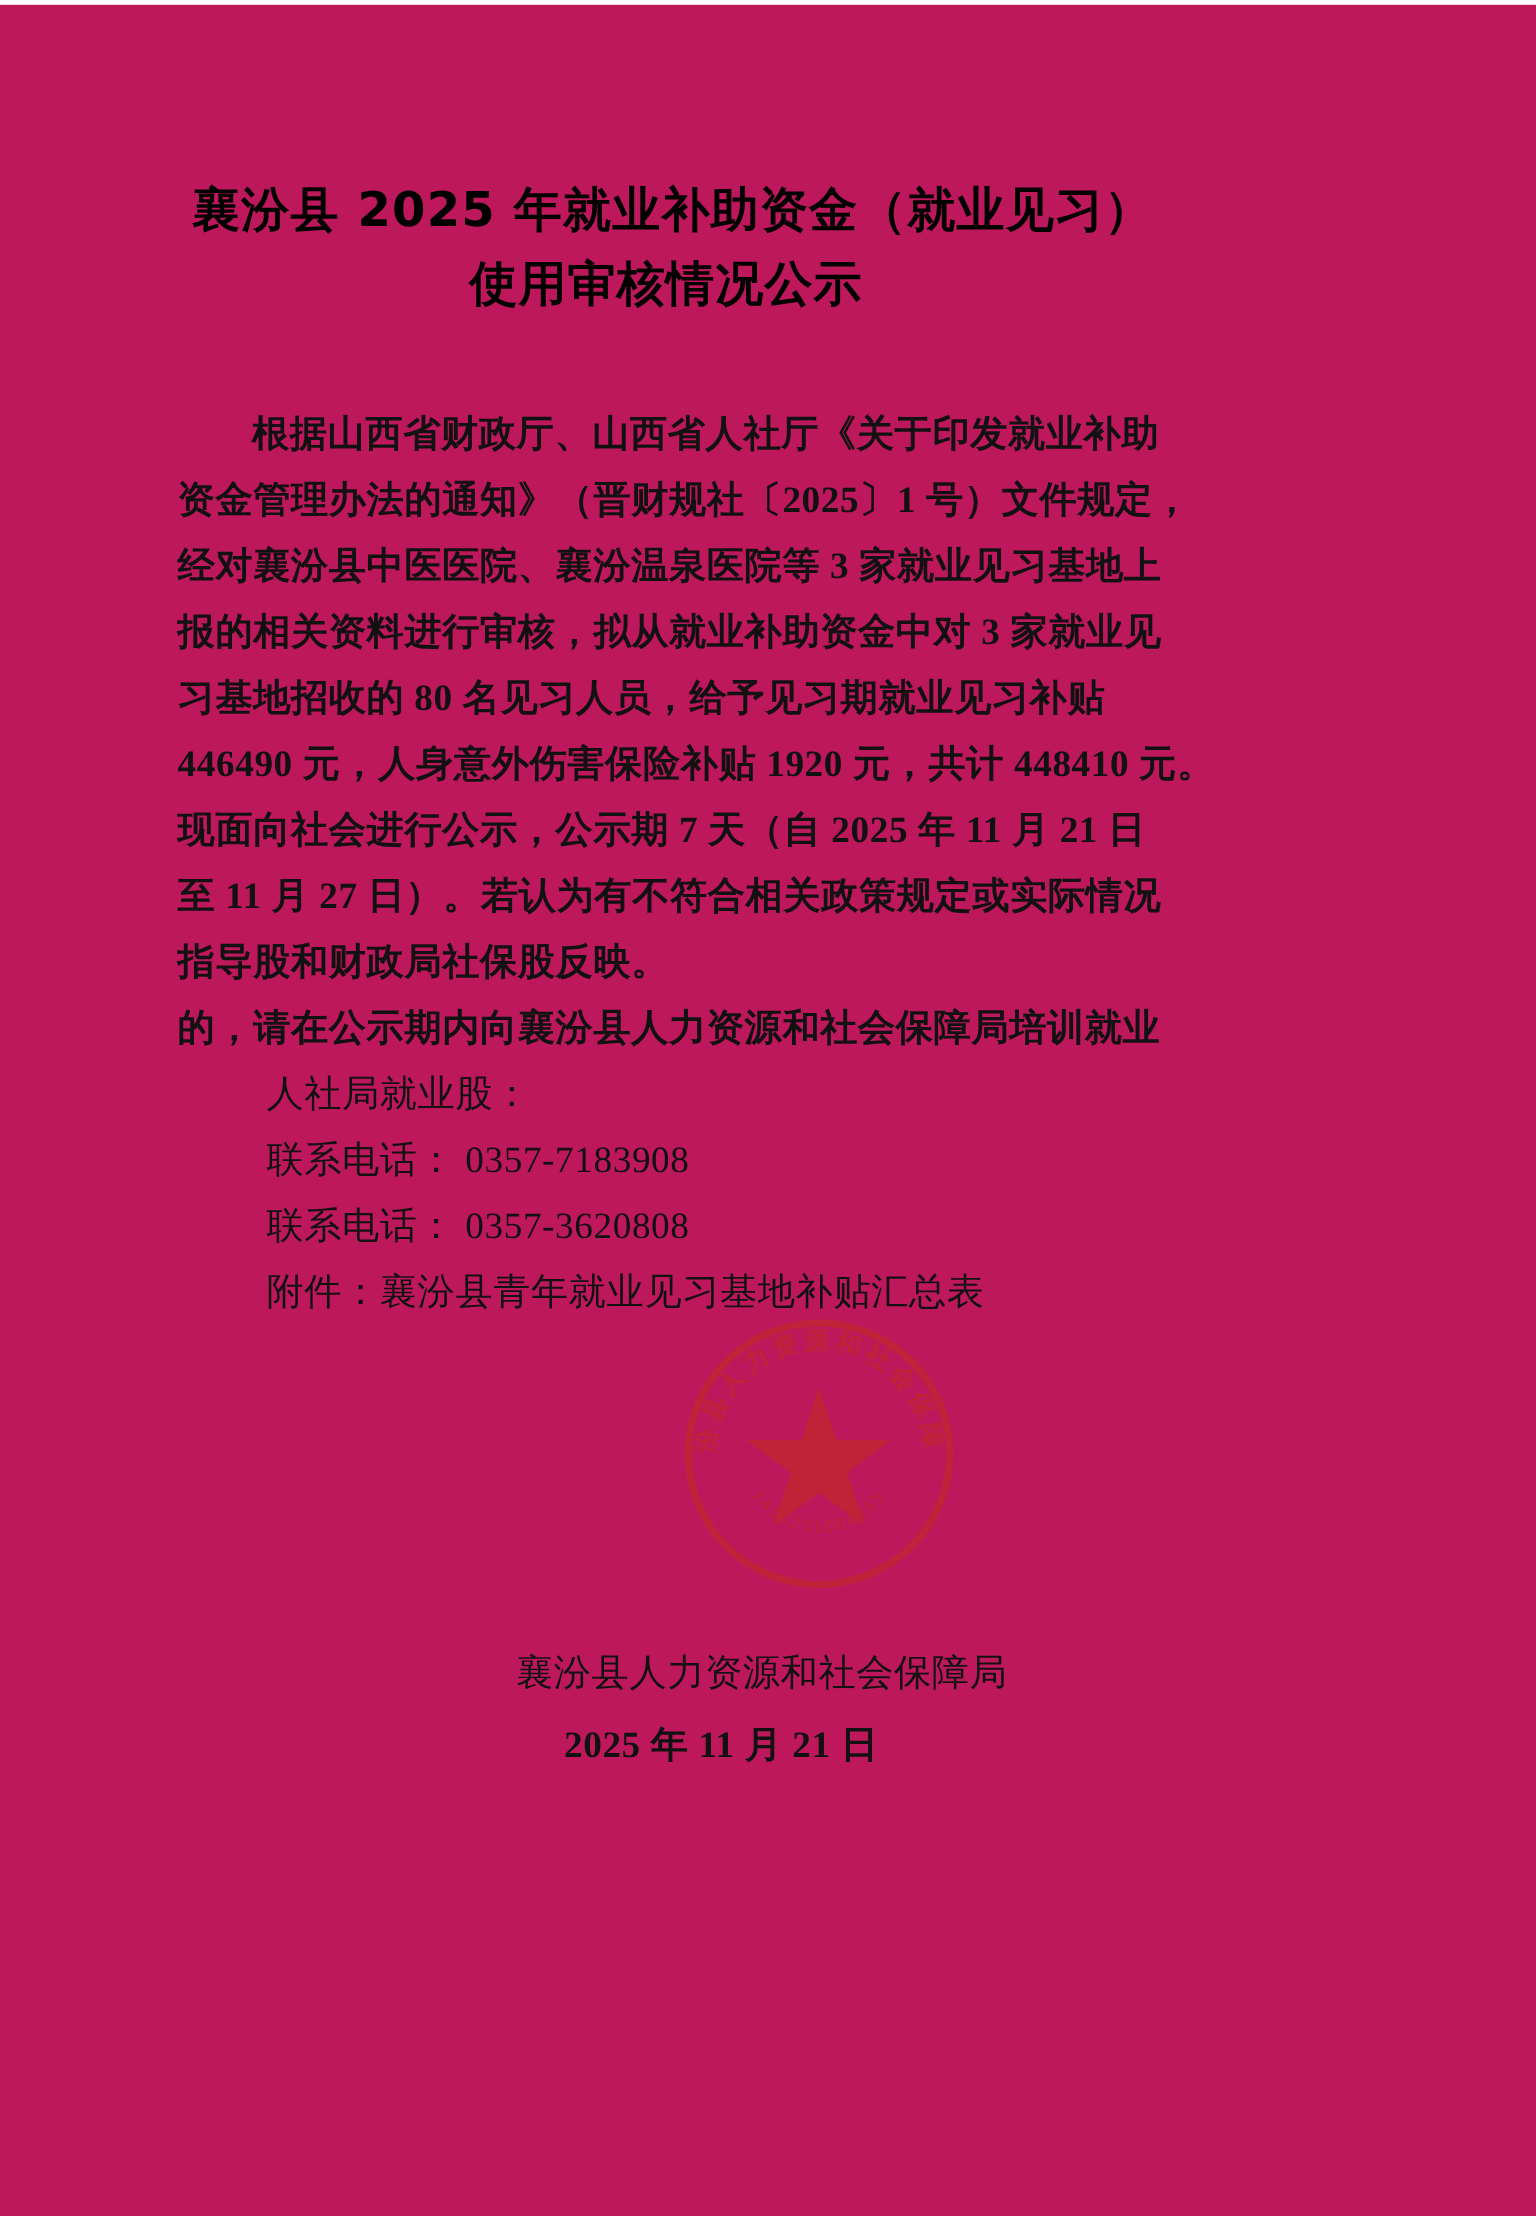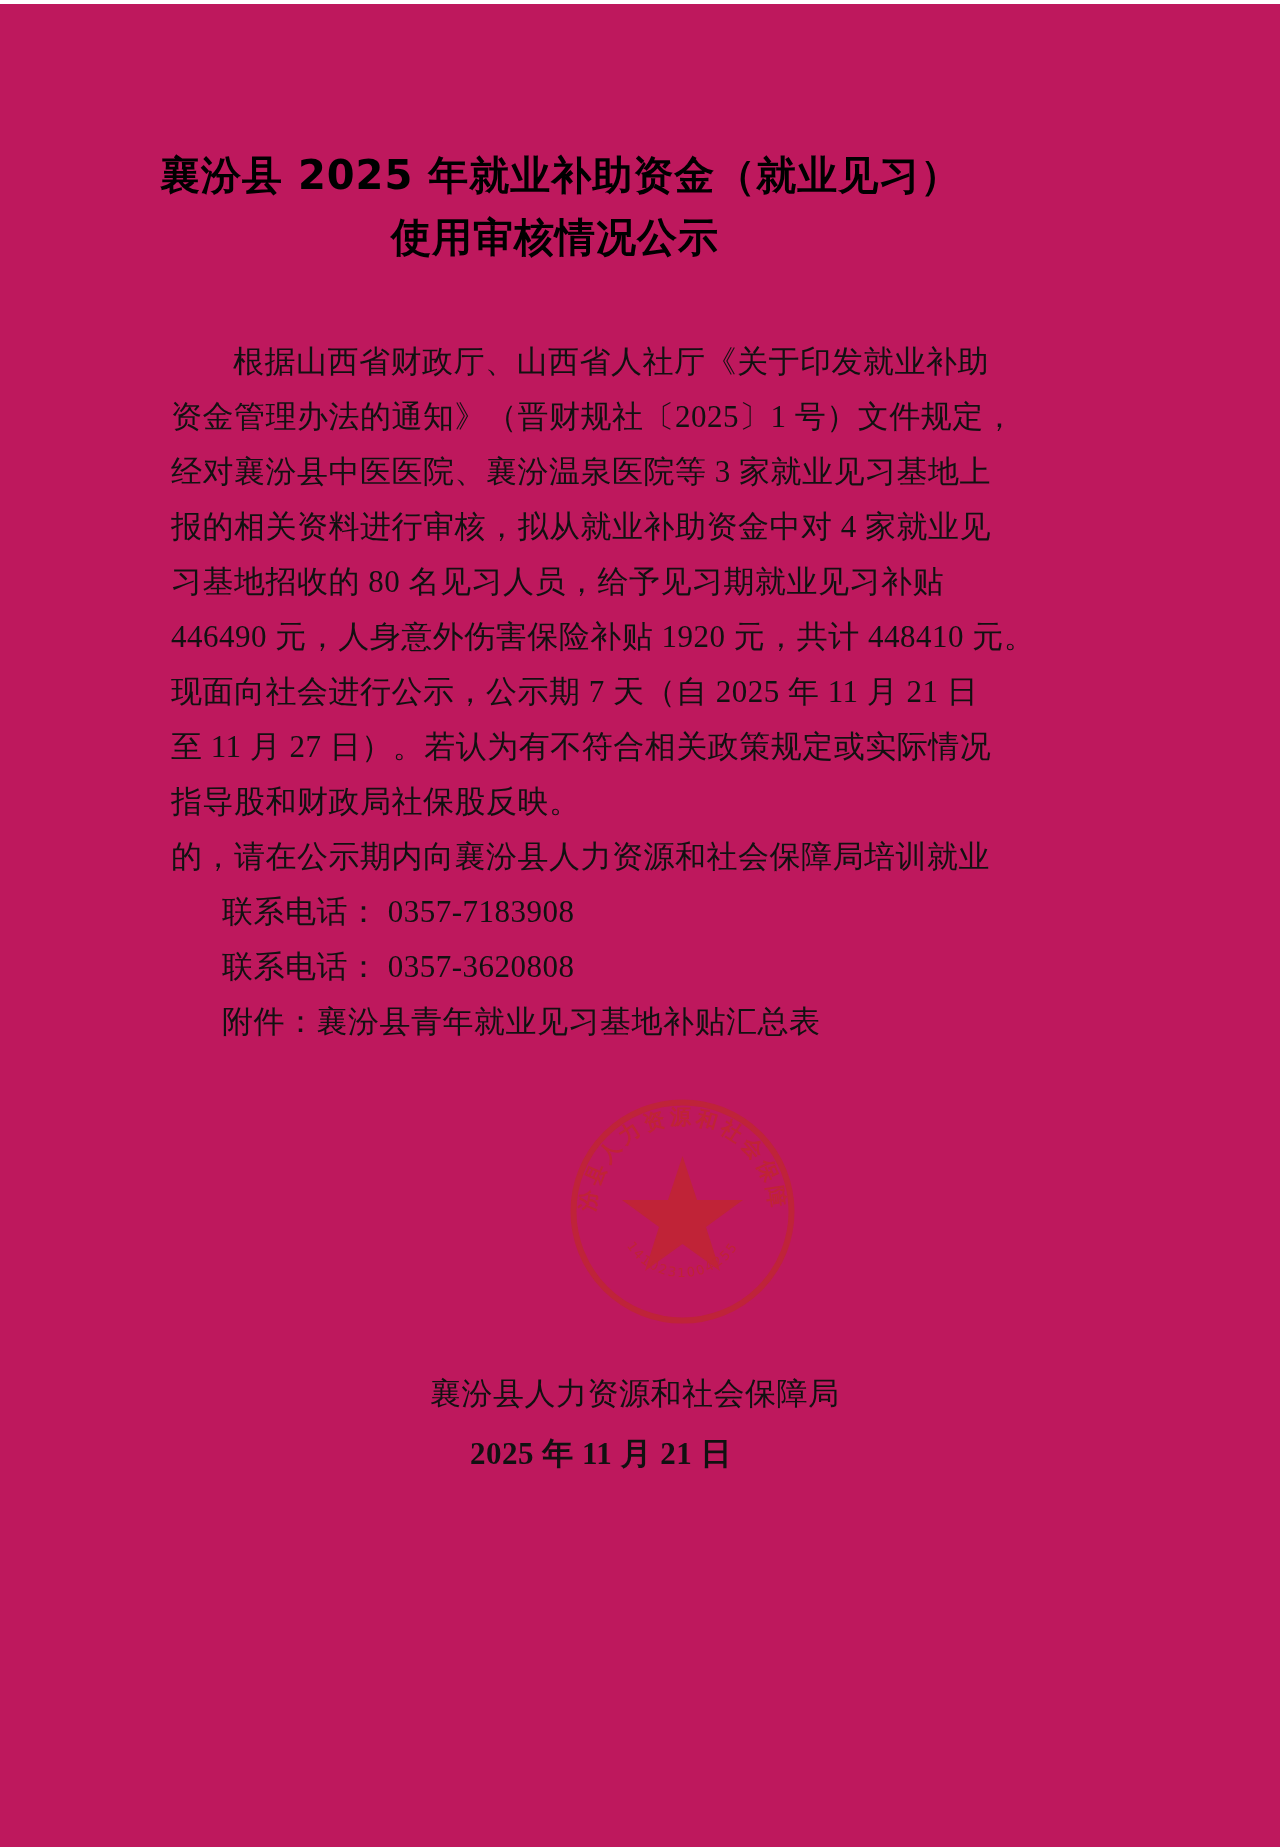--- a/index.html
+++ b/index.html
@@ -30,23 +30,24 @@
     font-weight: 700;
     font-size: 40px;
     line-height: 62px;
     letter-spacing: 1px;
     color: #000;
     white-space: nowrap;
   }
   
   .body-block {
     position: absolute;
-    left: 171px;
+    left: 148px;
     top: 330px;
     width: 800px;
+    font-weight: bold;
   }
   .para-line {
     font-size: 31px;
     line-height: 55px;
     letter-spacing: 0.5px;
     color: #111;
     white-space: pre;
   }
   .indent {
     padding-left: 62px;
@@ -104,30 +105,31 @@
 
   <div class="title-block">
     <div class="title-line">襄汾县 2025 年就业补助资金（就业见习）</div>
     <div class="title-line">使用审核情况公示</div>
   </div>
 
   <div class="body-block">
     <div class="para-line indent">根据山西省财政厅、山西省人社厅《关于印发就业补助</div>
     <div class="para-line">资金管理办法的通知》（晋财规社〔2025〕1 号）文件规定，</div>
     <div class="para-line">经对襄汾县中医医院、襄汾温泉医院等 3 家就业见习基地上</div>
-    <div class="para-line">报的相关资料进行审核，拟从就业补助资金中对 4 家就业见</div>
+    <div class="para-line">报的相关资料进行审核，拟从就业补助资金中对 3 家就业见</div>
     <div class="para-line">习基地招收的 80 名见习人员，给予见习期就业见习补贴</div>
     <div class="para-line">446490 元，人身意外伤害保险补贴 1920 元，共计 448410 元。</div>
     <div class="para-line">现面向社会进行公示，公示期 7 天（自 2025 年 11 月 21 日</div>
     <div class="para-line">至 11 月 27 日）。若认为有不符合相关政策规定或实际情况</div>
     <div class="para-line">指导股和财政局社保股反映。</div>
     <div class="para-line">的，请在公示期内向襄汾县人力资源和社会保障局培训就业</div>
   </div>
 
   <div class="contact-block">
+    <div class="contact-line">人社局就业股：</div>
     <div class="contact-line">联系电话： 0357-7183908</div>
     <div class="contact-line">联系电话： 0357-3620808</div>
     <div class="contact-line">附件：襄汾县青年就业见习基地补贴汇总表</div>
   </div>
 
   <div class="sign-block">
     <div class="sign-line">襄汾县人力资源和社会保障局</div>
     <div class="sign-line sign-date">2025 年 11 月 21 日</div>
   </div>
 

